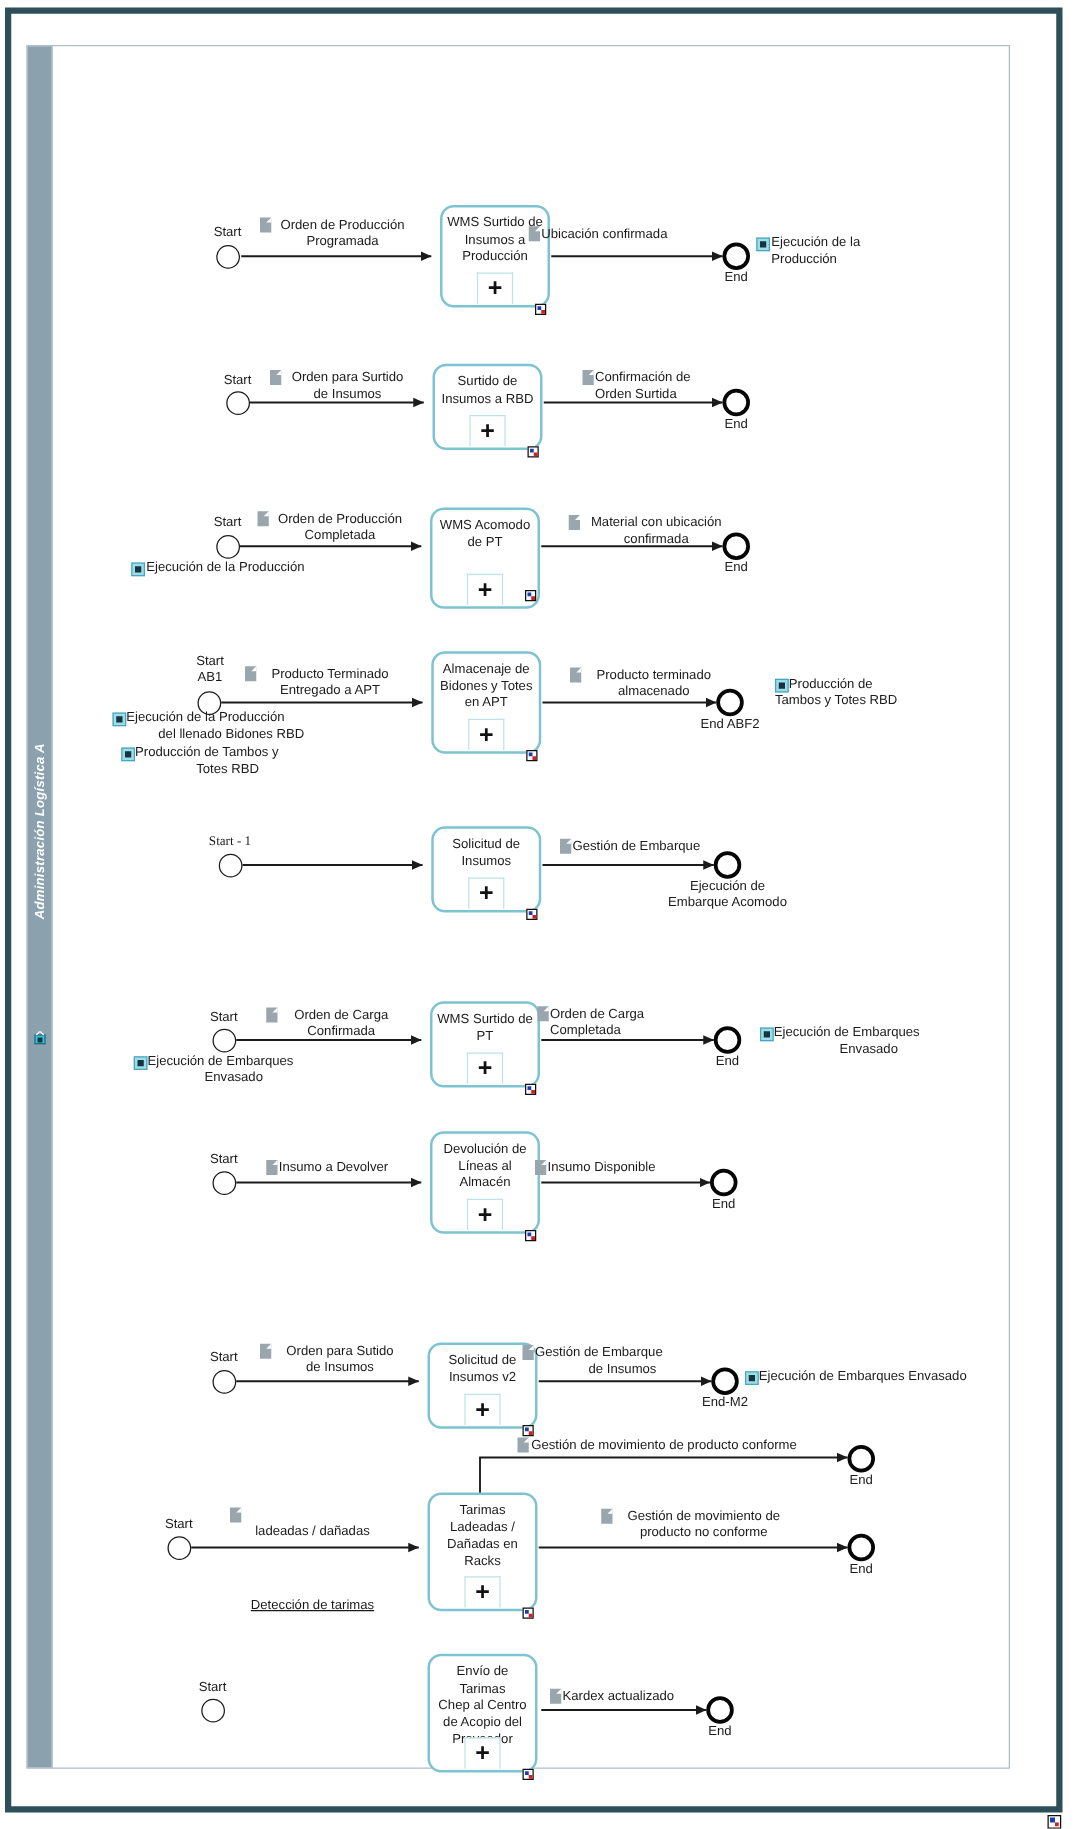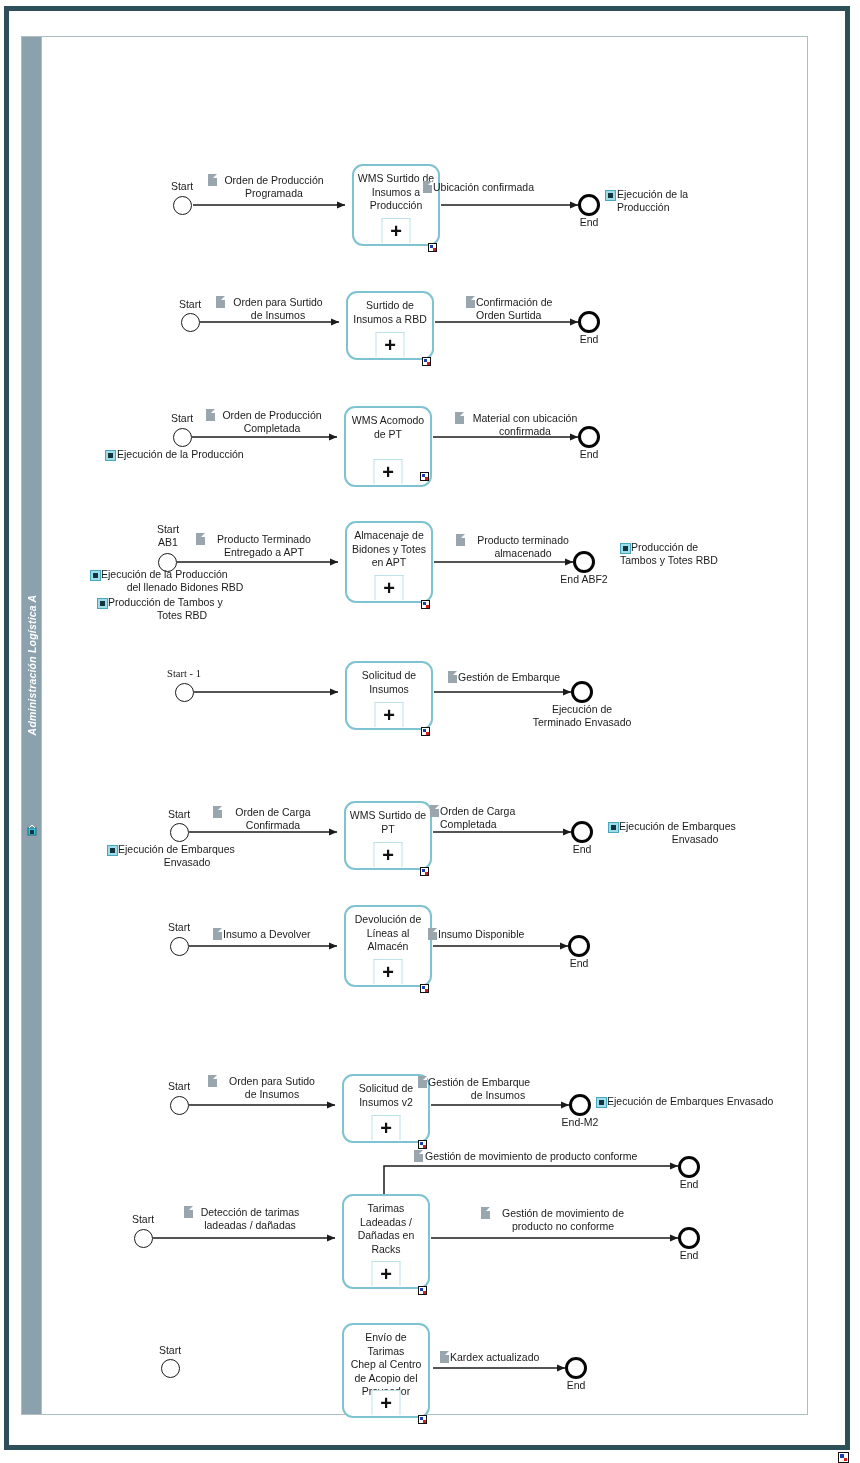--- a/index.html
+++ b/index.html
@@ -420,21 +420,21 @@
       </div>
       <div class="sp-plus">+</div>
     </div>
     <div class="sp-marker" style="left:421px;top:727px;"></div>
 
     <div class="doc-icon" style="left:448px;top:671px;"></div>
     <div class="flow-label left" style="left:458px;top:671px;width:160px;">Gestión de Embarque</div>
 
     <div class="event end" style="left:571px;top:681px;width:22px;height:22px;"></div>
     <div class="flow-label center" style="left:512px;top:703px;width:140px;">Ejecución de</div>
-    <div class="flow-label center" style="left:512px;top:716px;width:140px;">Terminado Envasado</div>
+    <div class="flow-label center" style="left:512px;top:716px;width:140px;">Embarque Acomodo</div>
 
     <div class="event start" style="left:170px;top:823px;width:19px;height:19px;"></div>
     <div class="event-label" style="left:147px;top:808px;width:64px;">Start</div>
     <div class="link-icon" style="left:107px;top:845px;"></div>
     <div class="flow-label left" style="left:118px;top:843px;width:170px;">Ejecución de Embarques</div>
     <div class="flow-label center" style="left:107px;top:856px;width:160px;">Envasado</div>
 
     <div class="doc-icon" style="left:213px;top:806px;"></div>
     <div class="flow-label center" style="left:223px;top:806px;width:100px;">Orden de Carga</div>
     <div class="flow-label center" style="left:223px;top:819px;width:100px;">Confirmada</div>
@@ -502,21 +502,21 @@
 
     <div class="event end" style="left:569px;top:1094px;width:22px;height:22px;"></div>
     <div class="event-label" style="left:548px;top:1116px;width:64px;">End-M2</div>
     <div class="link-icon" style="left:596px;top:1097px;"></div>
     <div class="flow-label left" style="left:607px;top:1095px;width:200px;">Ejecución de Embarques Envasado</div>
 
     <div class="event start" style="left:134px;top:1229px;width:19px;height:19px;"></div>
     <div class="event-label" style="left:111px;top:1213px;width:64px;">Start</div>
 
     <div class="doc-icon" style="left:184px;top:1206px;"></div>
-    <div class="flow-label center" style="left:194px;top:1206px;width:112px;">Detección de tarimas</div>
+    <div class="flow-label center" style="left:194px;top:1278px;width:112px;text-decoration:underline;">Detección de tarimas</div>
     <div class="flow-label center" style="left:194px;top:1219px;width:112px;">ladeadas / dañadas</div>
 
     <div class="subprocess" style="left:342px;top:1194px;width:88px;height:95px;">
       <div class="sp-title">
         <span>Tarimas</span><br>
         <span>Ladeadas /</span><br>
         <span>Dañadas en</span><br>
         <span>Racks</span>
       </div>
       <div class="sp-plus">+</div>

